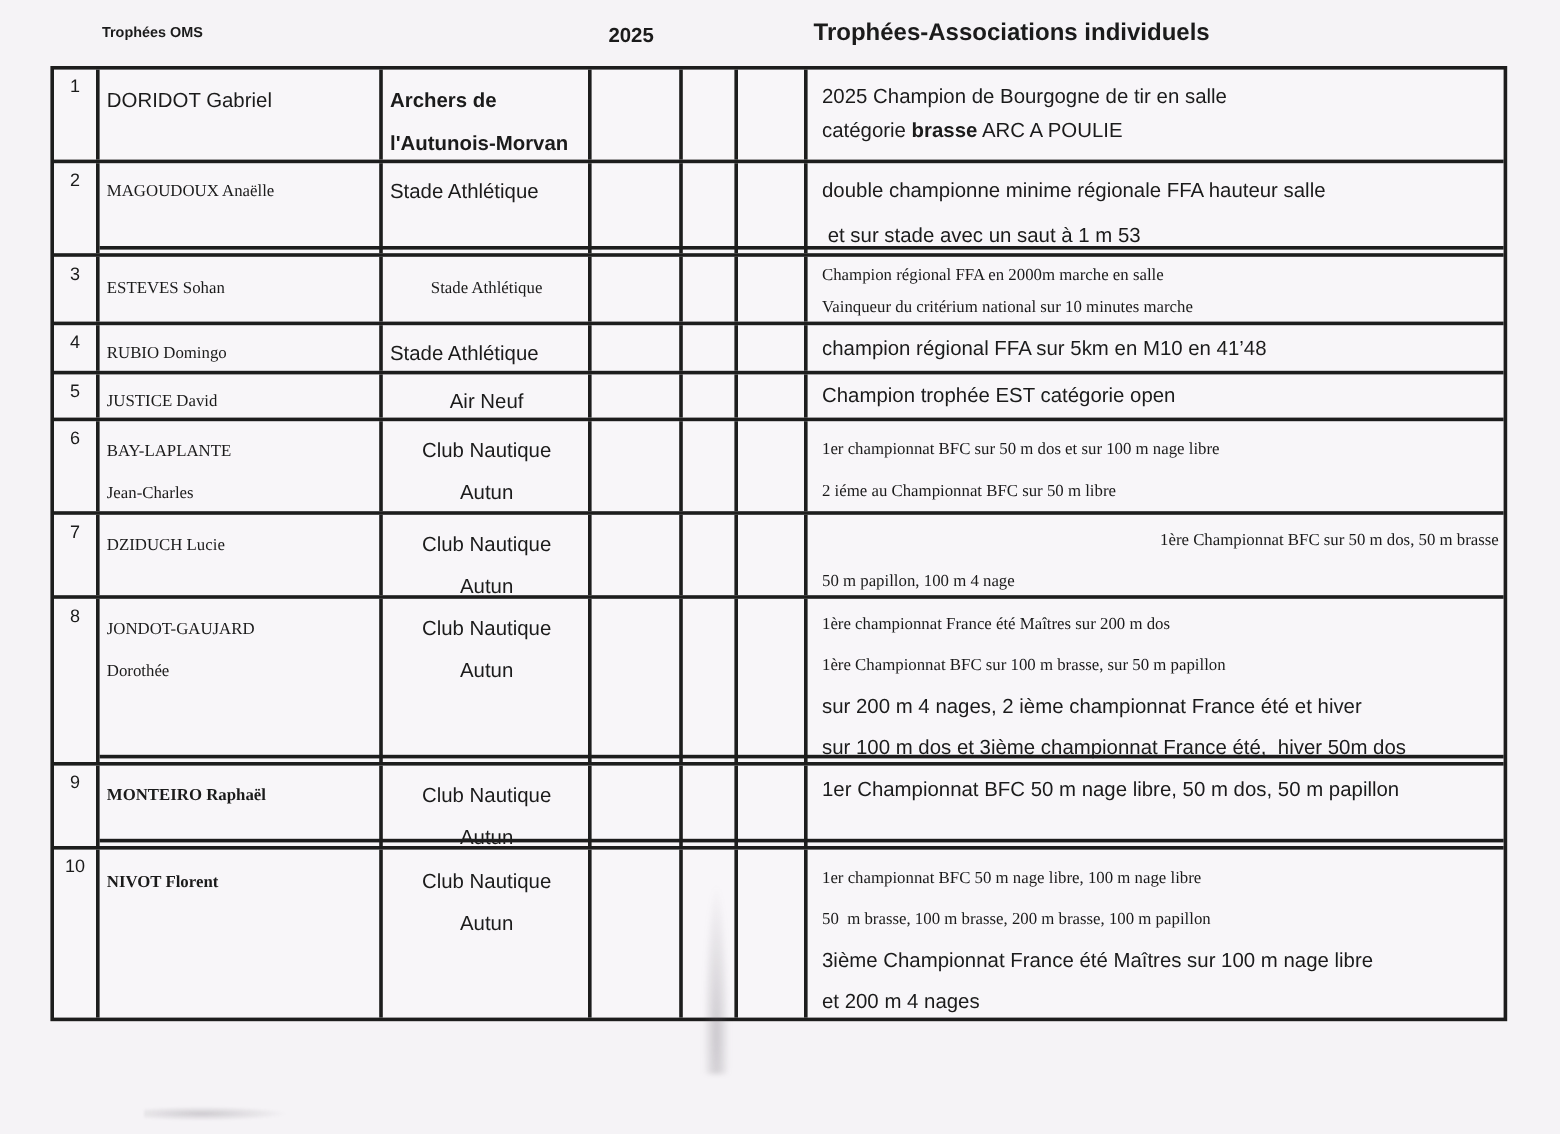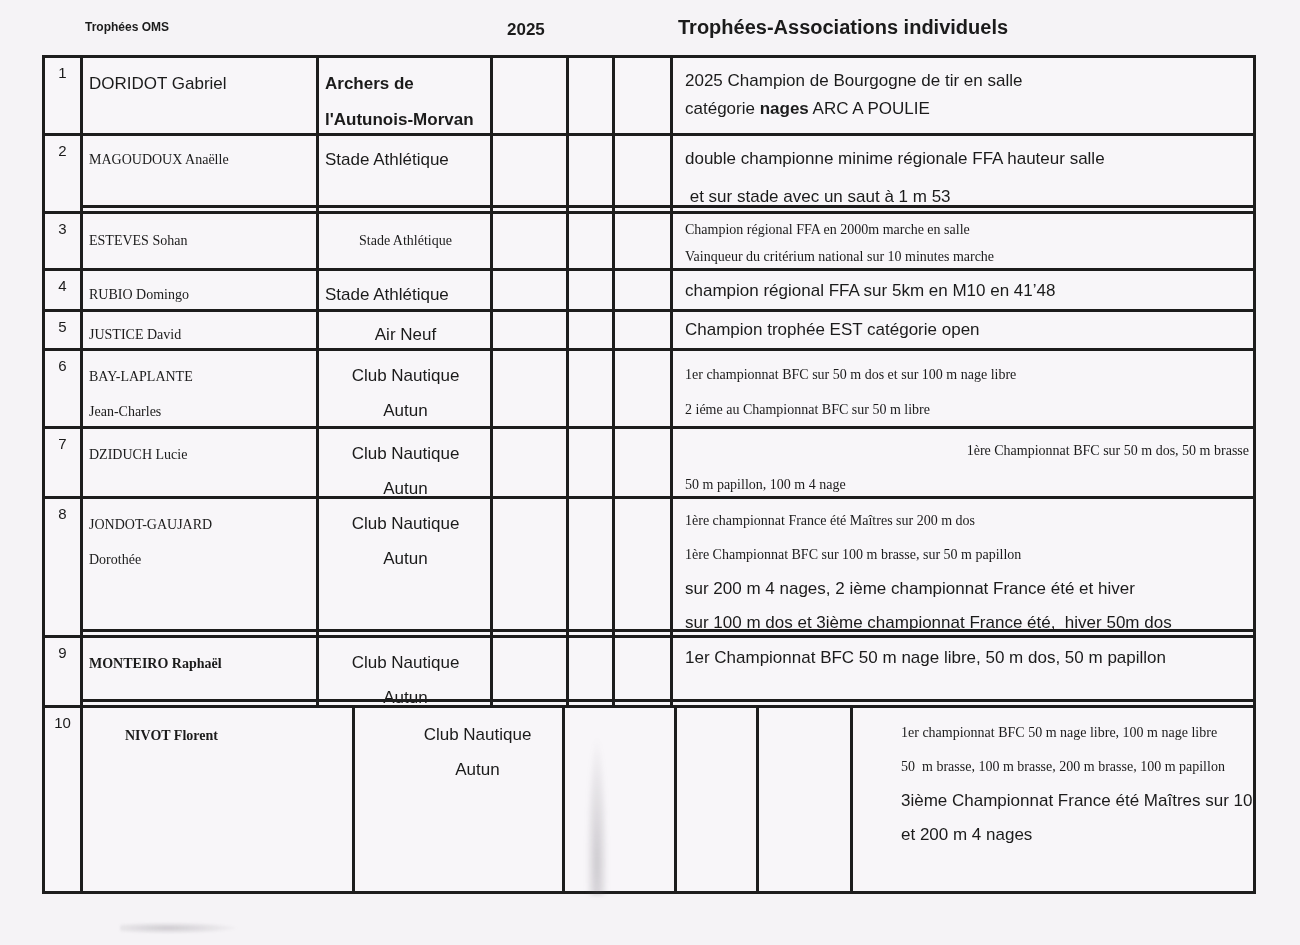--- a/index.html
+++ b/index.html
@@ -99,21 +99,21 @@
           </div>
           <div class="cell " style="padding-top: 8px;">
             <div class="ln sans b" style="line-height: 36px;">Archers de</div>
             <div class="ln sans b" style="line-height: 36px;">l'Autunois-Morvan</div>
           </div>
           <div class="cell "></div>
           <div class="cell "></div>
           <div class="cell "></div>
           <div class="cell " style="padding-top: 9px;">
             <div class="ln sans" style="line-height: 28px;">2025 Champion de Bourgogne de tir en salle</div>
-            <div class="ln sans" style="line-height: 28px;"><span>catégorie </span><span class="b">nages</span><span> ARC A POULIE</span></div>
+            <div class="ln sans" style="line-height: 28px;"><span>catégorie </span><span class="b">brasse</span><span> ARC A POULIE</span></div>
           </div>
         </div>
         <div class="row" style="height: 78px;">
           <div class="cell num">2</div>
           <div class="cell " style="padding-top: 6px;">
             <div class="ln serif">MAGOUDOUX Anaëlle</div>
           </div>
           <div class="cell " style="padding-top: 6px;">
             <div class="ln sans">Stade Athlétique</div>
           </div>
@@ -235,21 +235,21 @@
             <div class="ln sans">Club Nautique</div>
             <div class="ln sans">Autun</div>
           </div>
           <div class="cell "></div>
           <div class="cell "></div>
           <div class="cell "></div>
           <div class="cell " style="padding-top: 7px;">
             <div class="ln sans" style="line-height: 26px;">1er Championnat BFC 50 m nage libre, 50 m dos, 50 m papillon</div>
           </div>
         </div>
-        <div class="row gap" style="height: 183px; gap: 36px;">
+        <div class="row gap" style="height: 140px;">
           <div class="cell num">10</div>
           <div class="cell " style="padding-top: 10px;">
             <div class="ln serif b">NIVOT Florent</div>
           </div>
           <div class="cell center" style="padding-top: 9px;">
             <div class="ln sans">Club Nautique</div>
             <div class="ln sans">Autun</div>
           </div>
           <div class="cell "></div>
           <div class="cell "></div>

